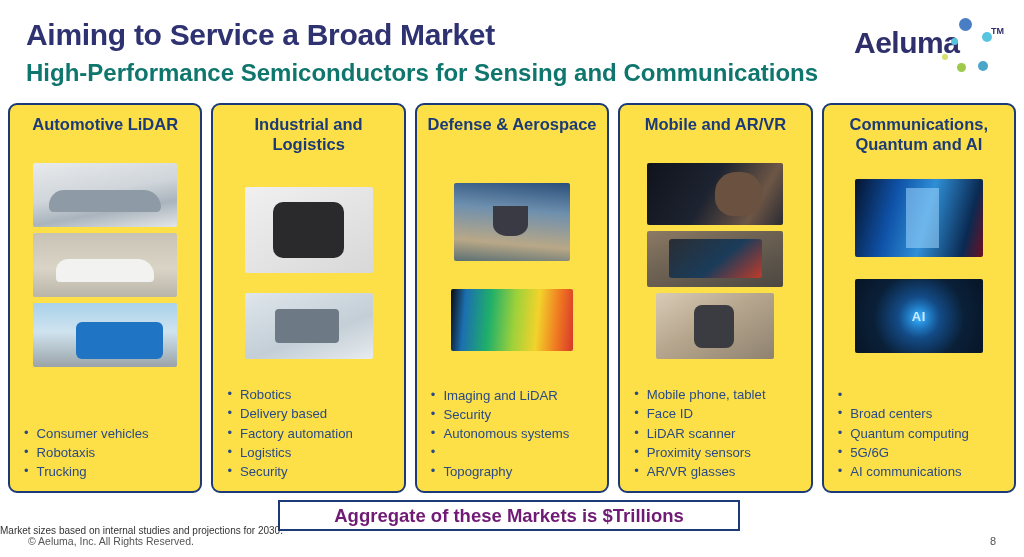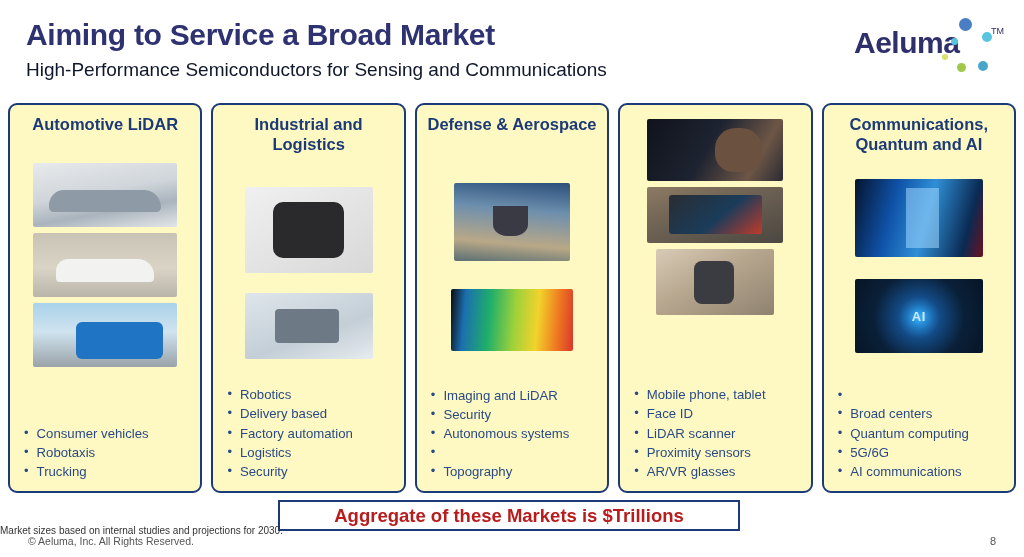--- a/index.html
+++ b/index.html
@@ -12,65 +12,65 @@
   .slide { position: relative; width: 1024px; height: 557px; background:#fff; }
 
   
   .title {
     position: absolute; left: 26px; top: 18px;
     font-size: 30px; font-weight: bold; color: #2e3271;
     letter-spacing: -0.3px;
   }
   .subtitle {
     position: absolute; left: 26px; top: 59px;
-    font-size: 19px; font-weight: normal; color: #0f172a;
+    font-size: 24px; font-weight: bold; color: #0f766e;
   }
 
   
   .logo-wrap { position: absolute; right: 18px; top: 14px; width: 152px; height: 60px; }
   .logo-text {
     position: absolute; left: 0; top: 12px;
     font-size: 30px; font-weight: bold; color: #2e2f6b; letter-spacing: -0.5px;
   }
-  .logo-tm { position: absolute; right: 2px; top: 12px; font-size: 9px; color:#2e2f6b; }
+  .logo-tm { position: absolute; right: 2px; top: 12px; font-size: 9px; color:#2e2f6b;font-weight:bold; }
   .dot { position: absolute; border-radius: 50%; }
   .d1 { width: 13px; height: 13px; background: #4a7ec4; right: 34px; top: 4px; }
   .d2 { width: 10px; height: 10px; background: #59c4df; right: 14px; top: 18px; }
   .d3 { width: 7px;  height: 7px;  background: #59c4df; right: 48px; top: 24px; }
   .d4 { width: 6px;  height: 6px;  background: #d7e06a; right: 58px; top: 40px; }
   .d5 { width: 9px;  height: 9px;  background: #9ec94a; right: 40px; top: 49px; }
   .d6 { width: 10px; height: 10px; background: #4aa6c9; right: 18px; top: 47px; }
 
   
   .cards { position: absolute; left: 8px; top: 103px; width: 1008px; height: 390px;
            display: flex; gap: 9px; }
   .card {
     flex: 1 1 0; border: 2.4px solid #1b3a77; border-radius: 9px;
-    background: #fef9c3; position: relative; display: flex; flex-direction: column;
+    background: #fde047; position: relative; display: flex; flex-direction: column;
     padding: 9px 6px 8px 6px;
   }
   .card-title {
     text-align: center; font-size: 16.5px; font-weight: bold; color: #1b3a77;
     line-height: 1.24; min-height: 44px;
   }
   .card-imgs { flex: 0 0 auto; display: flex; flex-direction: column; align-items: center;
                gap: 6px; padding-top: 5px; }
   .ph { border-radius: 2px; overflow: hidden; position: relative; }
   .bullets { margin-top: auto; padding: 6px 0 2px 8px; }
   .bullet { display: flex; align-items: flex-start; gap: 8px;
             font-size: 13.2px; color: #2a4a85; line-height: 1.45; }
   .bullet .bdot { color: #2a4a85; font-size: 13px; line-height: 1.45; }
 
   
   .banner {
     position: absolute; left: 278px; top: 500px; width: 462px; height: 31px;
     border: 2.6px solid #1b3a77; background: #fff;
     display: flex; align-items: center; justify-content: center;
   }
-  .banner span { font-size: 18.5px; font-weight: bold; color: #b91c1c; }
+  .banner span { font-size: 18.5px; font-weight: bold; color: #701a75; }
   .footnote {
     position: absolute; left: 0; right: 0; top: 525px; 
     font-size: 10px; color: #333;
   }
   .copyright { position: absolute; left: 28px; top: 535px; font-size: 10.5px; color: #555; }
   .pagenum   { position: absolute; right: 28px; top: 535px; font-size: 11px; color: #555; }
 
   
   .img-car      { background: linear-gradient(170deg,#e8eaec 0%,#cfd5da 45%,#aab4bd 70%,#e3e6e8 100%); }
   .img-car::after{ content:""; position:absolute; left:11%; top:42%; width:78%; height:34%;
@@ -206,20 +206,21 @@
             <span class="bdot">•</span>
           </div>
         <div class="bullet">
             <span class="bdot">•</span>
             <span>Topography</span>
           </div>
       </div>
     </div>
 
     <div class="card">
+      <div class="card-title">Mobile and AR/VR</div>
       <div class="card-imgs">
         <div class="ph img-face" style="width:136px;height:62px;"></div>
         <div class="ph img-ar" style="width:136px;height:56px;"></div>
         <div class="ph img-vr" style="width:118px;height:66px;"></div>
       </div>
       <div class="bullets">
         <div class="bullet">
             <span class="bdot">•</span>
             <span>Mobile phone, tablet</span>
           </div>

